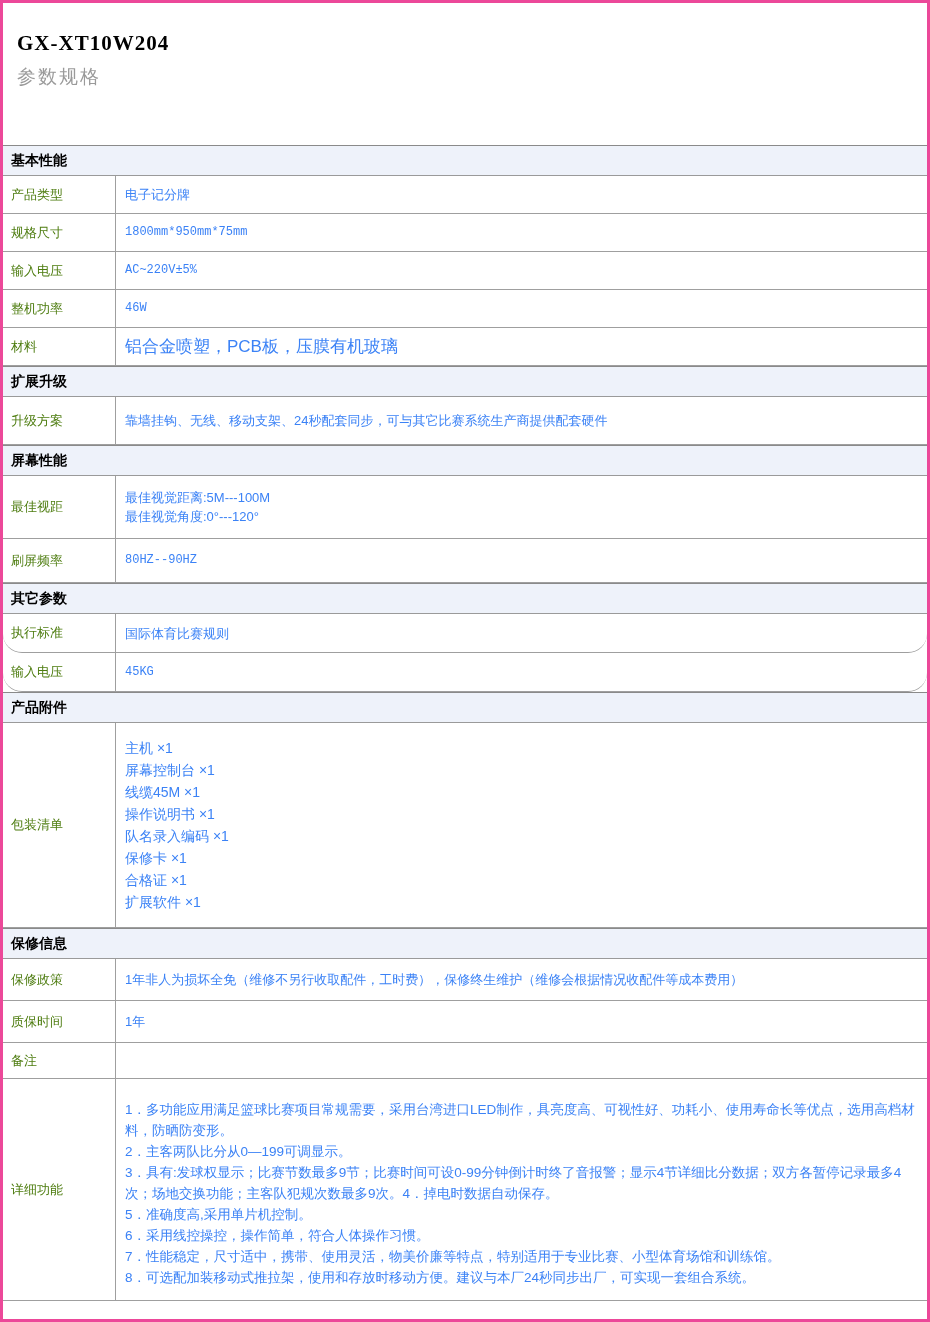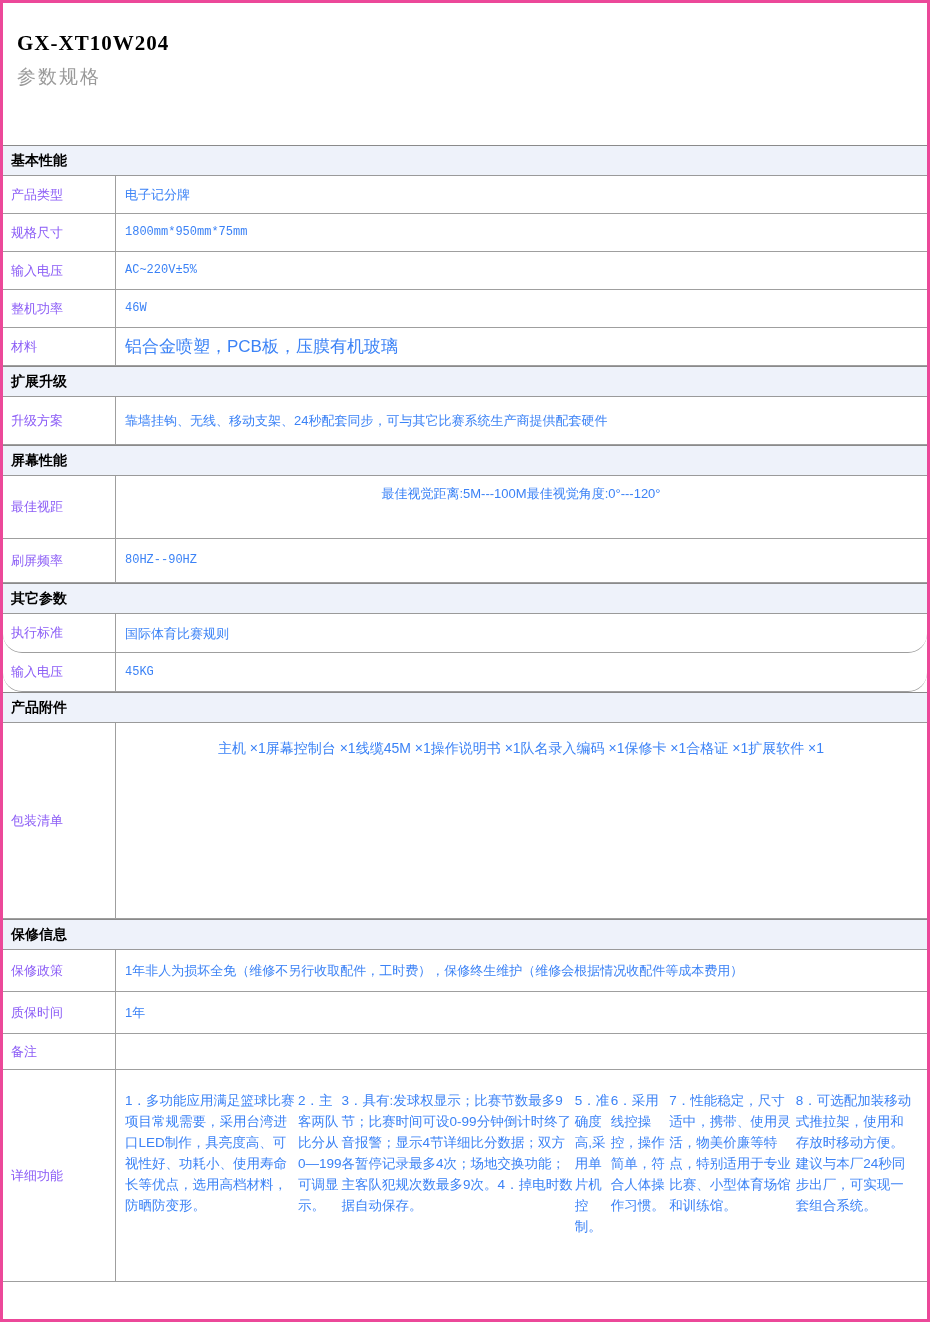--- a/index.html
+++ b/index.html
@@ -56,39 +56,39 @@
     background: #ffffff;
   }
   .row-label {
     width: 113px;
     flex: 0 0 113px;
     border-right: 1px solid #9f9f9f;
     display: flex;
     align-items: center;
     padding-left: 8px;
     font-size: 13px;
-    color: #8b5cf6;
+    color: #4d7c0f;
   }
   .row-value {
     flex: 1;
     display: flex;
     align-items: center;
     padding: 8px 10px 8px 9px;
     font-size: 13px;
     color: #3b82f6;
     line-height: 19px;
   }
   .row-value.mono {
     font-family: Liberation Mono, monospace;
     font-size: 12px;
   }
   .row-value.big { font-size: 17px; }
 
   .row-value.stack {
-    flex-direction: row;
+    flex-direction: column;
     align-items: flex-start;
     justify-content: center;
   }
   .line { display: block; }
 
   .h38 { min-height: 38px; }
   .h48 { min-height: 48px; }
   .h63 { min-height: 63px; }
   .h44 { min-height: 44px; }
   .h39 { min-height: 39px; border-radius: 19px; }

